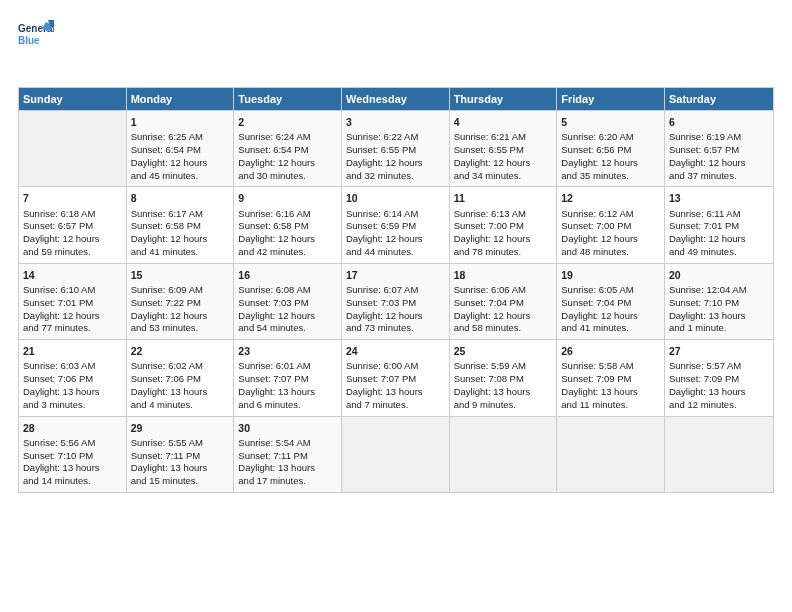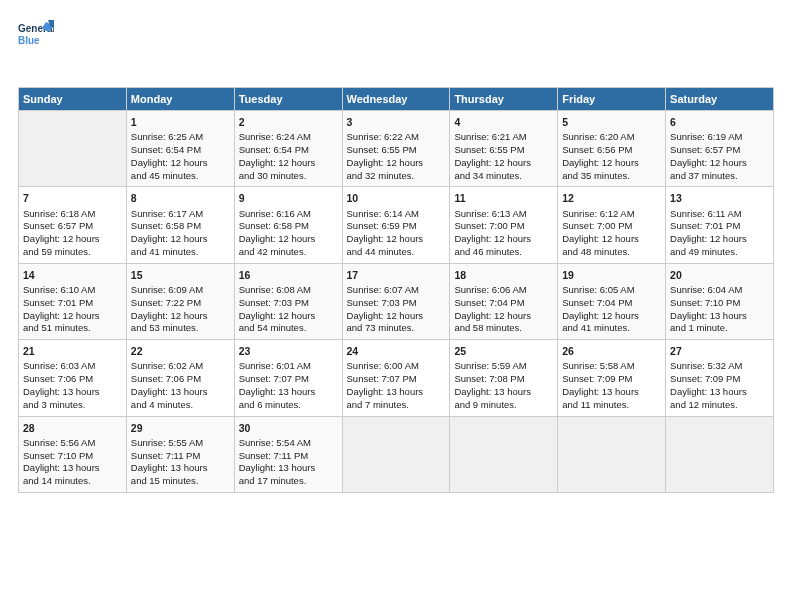--- a/index.html
+++ b/index.html
@@ -186,21 +186,21 @@
             <div>Sunrise: 6:14 AM</div>
             <div>Sunset: 6:59 PM</div>
             <div>Daylight: 12 hours</div>
             <div>and 44 minutes.</div>
           </td>
           <td>
             <span class="day-num">11</span>
             <div>Sunrise: 6:13 AM</div>
             <div>Sunset: 7:00 PM</div>
             <div>Daylight: 12 hours</div>
-            <div>and 46 minutes.</div>
+            <div>and 78 minutes.</div>
           </td>
           <td>
             <span class="day-num">12</span>
             <div>Sunrise: 6:12 AM</div>
             <div>Sunset: 7:00 PM</div>
             <div>Daylight: 12 hours</div>
             <div>and 48 minutes.</div>
           </td>
           <td>
             <span class="day-num">13</span>
@@ -209,21 +209,21 @@
             <div>Daylight: 12 hours</div>
             <div>and 49 minutes.</div>
           </td>
         </tr>
         <tr>
           <td>
             <span class="day-num">14</span>
             <div>Sunrise: 6:10 AM</div>
             <div>Sunset: 7:01 PM</div>
             <div>Daylight: 12 hours</div>
-            <div>and 51 minutes.</div>
+            <div>and 77 minutes.</div>
           </td>
           <td>
             <span class="day-num">15</span>
             <div>Sunrise: 6:09 AM</div>
             <div>Sunset: 7:22 PM</div>
             <div>Daylight: 12 hours</div>
             <div>and 53 minutes.</div>
           </td>
           <td>
             <span class="day-num">16</span>
@@ -248,21 +248,21 @@
           </td>
           <td>
             <span class="day-num">19</span>
             <div>Sunrise: 6:05 AM</div>
             <div>Sunset: 7:04 PM</div>
             <div>Daylight: 12 hours</div>
             <div>and 41 minutes.</div>
           </td>
           <td>
             <span class="day-num">20</span>
-            <div>Sunrise: 6:04 AM</div>
+            <div>Sunrise: 12:04 AM</div>
             <div>Sunset: 7:10 PM</div>
             <div>Daylight: 13 hours</div>
             <div>and 1 minute.</div>
           </td>
         </tr>
         <tr>
           <td>
             <span class="day-num">21</span>
             <div>Sunrise: 6:03 AM</div>
             <div>Sunset: 7:06 PM</div>
@@ -299,21 +299,21 @@
           </td>
           <td>
             <span class="day-num">26</span>
             <div>Sunrise: 5:58 AM</div>
             <div>Sunset: 7:09 PM</div>
             <div>Daylight: 13 hours</div>
             <div>and 11 minutes.</div>
           </td>
           <td>
             <span class="day-num">27</span>
-            <div>Sunrise: 5:32 AM</div>
+            <div>Sunrise: 5:57 AM</div>
             <div>Sunset: 7:09 PM</div>
             <div>Daylight: 13 hours</div>
             <div>and 12 minutes.</div>
           </td>
         </tr>
         <tr>
           <td>
             <span class="day-num">28</span>
             <div>Sunrise: 5:56 AM</div>
             <div>Sunset: 7:10 PM</div>

